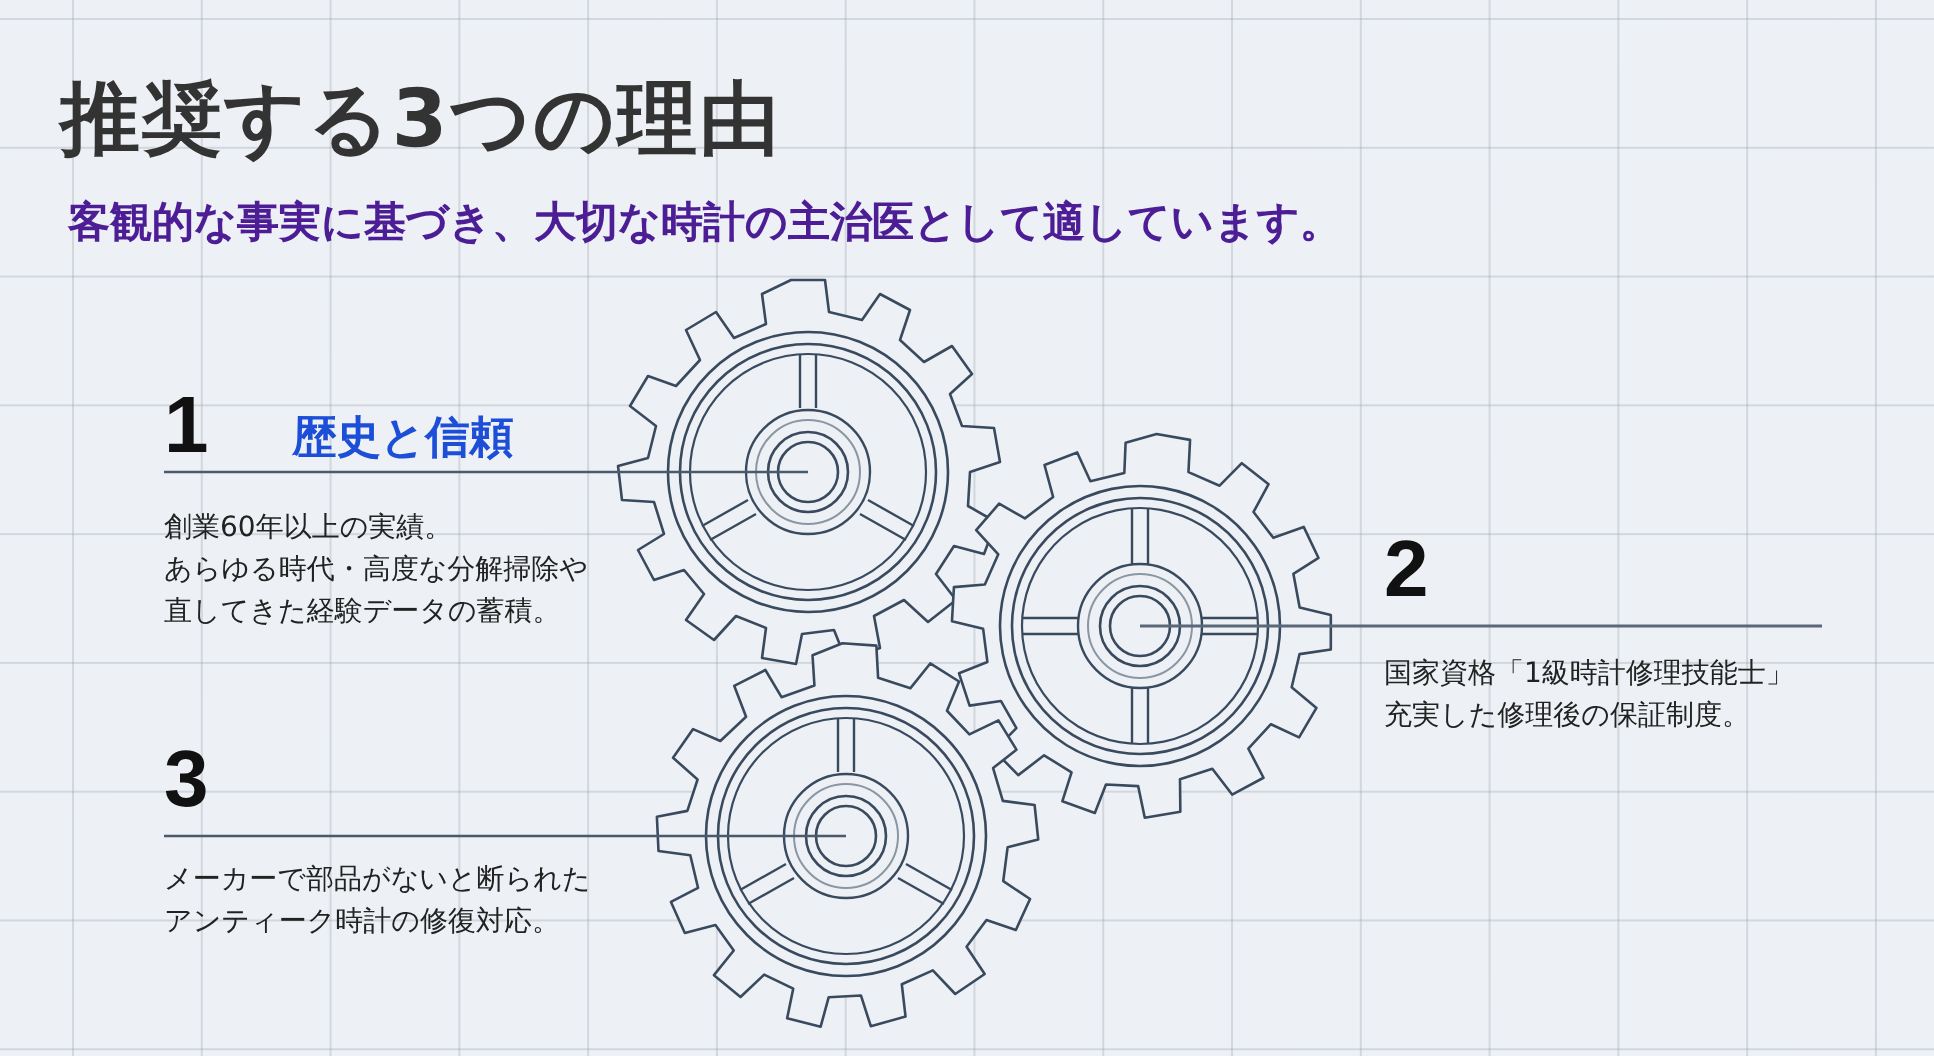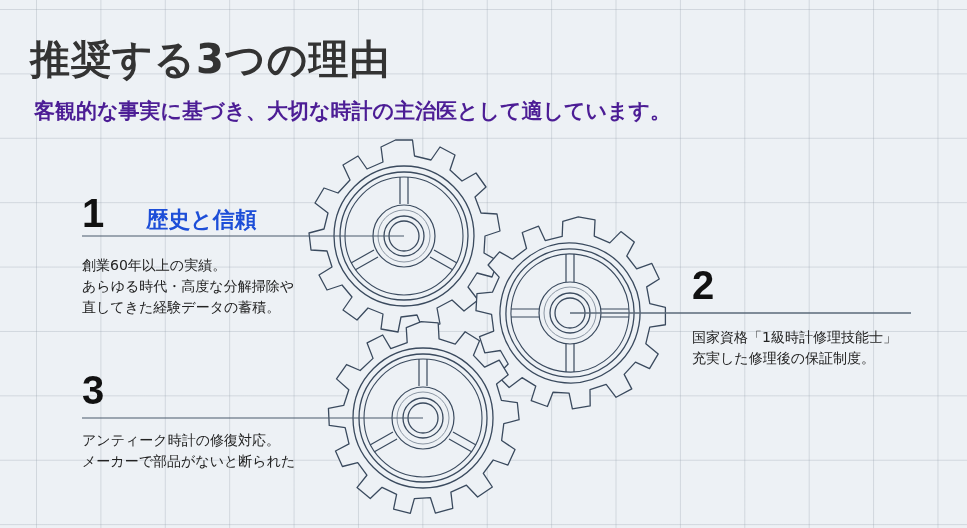--- a/index.html
+++ b/index.html
@@ -121,16 +121,16 @@
     <span>国家資格「1級時計修理技能士」</span>
     <span>充実した修理後の保証制度。</span>
   </div>
 </div>
 
 <div class="reason" id="r3">
   <div class="head">
     <span class="num">3</span>
   </div>
   <div class="desc" style="margin-top:20px">
+    <span>メーカーで部品がないと断られた</span>
     <span>アンティーク時計の修復対応。</span>
-    <span>メーカーで部品がないと断られた</span>
   </div>
 </div>
 
 </body></html>

